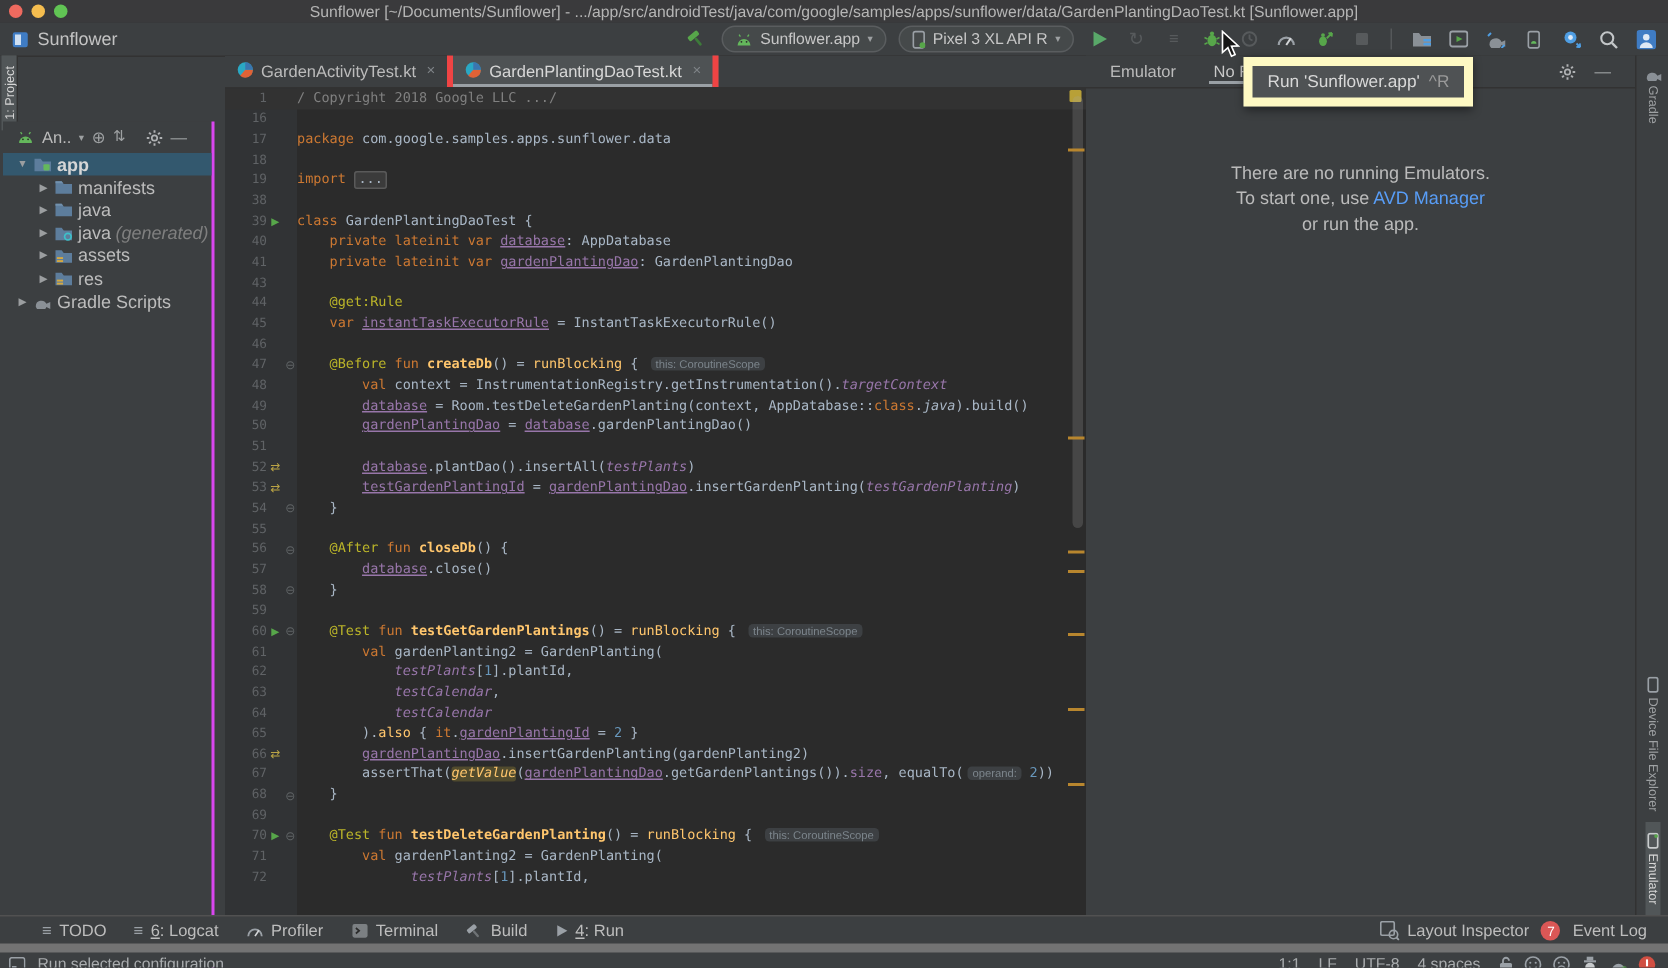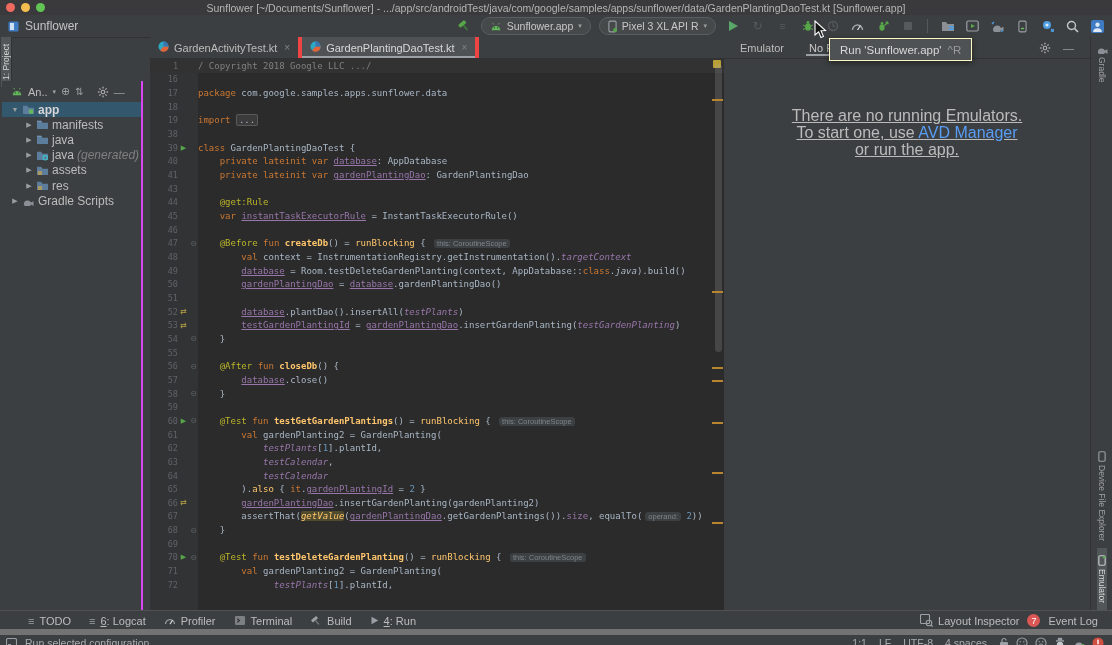--- a/index.html
+++ b/index.html
@@ -72,24 +72,24 @@
   .t-hl{background:#514b2e;color:#ffc66d;font-style:italic;border-radius:2px;}
   #insp-square{position:absolute;right:3px;top:1px;width:8px;height:8px;background:#b8a037;border-radius:1px;}
   #sb-thumb{position:absolute;right:2px;top:5px;width:7px;height:288px;background:rgba(170,170,170,.22);border-radius:4px;}
   .mk{position:absolute;right:1px;width:11px;height:2px;background:#b8862e;}
   
   #rightpanel{left:724px;top:37px;width:366px;height:573px;background:#3c3f41;}
   #rp-header{height:21px;display:flex;align-items:center;border-bottom:1px solid #323232;font-size:11px;color:#bcbcbc;}
   #rp-title{margin-left:16px;}
   #rp-tab{margin-left:22px;padding:2px 3px;box-shadow:inset 0 -2px 0 #9aa0a5;color:#c9c9c9;}
   #rp-icons{margin-left:auto;margin-right:16px;display:flex;gap:12px;align-items:center;}
-  #rp-msg{margin-top:48px;text-align:center;font-size:16px;color:#bbbbbb;line-height:17px;text-decoration:underline;}
+  #rp-msg{margin-top:48px;text-align:center;font-size:12px;color:#bbbbbb;line-height:17px;}
   .link{color:#589df6;cursor:pointer;}
   
-  #tooltip{left:829px;top:38px;height:21px;padding:0 10px;background:#4f5254;border:1px solid #fef9c3;
+  #tooltip{left:829px;top:38px;height:21px;padding:0 10px;background:#4f5254;border:6px solid #fef9c3;
            display:flex;align-items:center;gap:6px;font-size:11.5px;color:#d8d8d8;z-index:90;
            box-shadow:0 2px 6px rgba(0,0,0,.45);}
   #tooltip .sc{color:#9a9a9a;}
   #cursor{left:814px;top:20px;z-index:100;pointer-events:none;}
   
   #bottombar{left:0;top:610px;width:1112px;height:19px;background:#3c3f41;border-top:1px solid #515151;
              display:flex;align-items:center;font-size:11px;color:#bdbdbd;}
   #bb-left{display:flex;align-items:center;gap:18px;margin-left:28px;}
   .bbitem{display:flex;align-items:center;gap:5px;cursor:default;}
   #bb-right{margin-left:auto;margin-right:14px;display:flex;align-items:center;gap:8px;}

